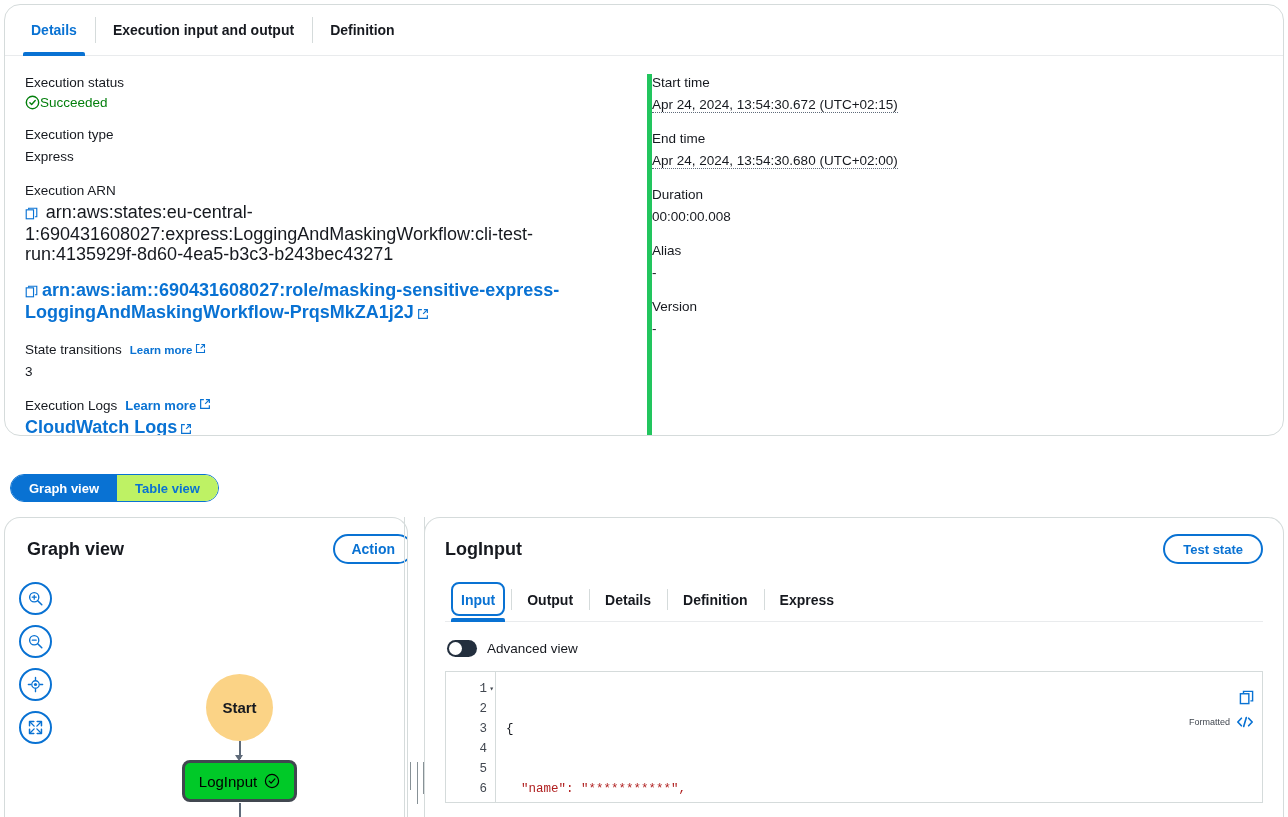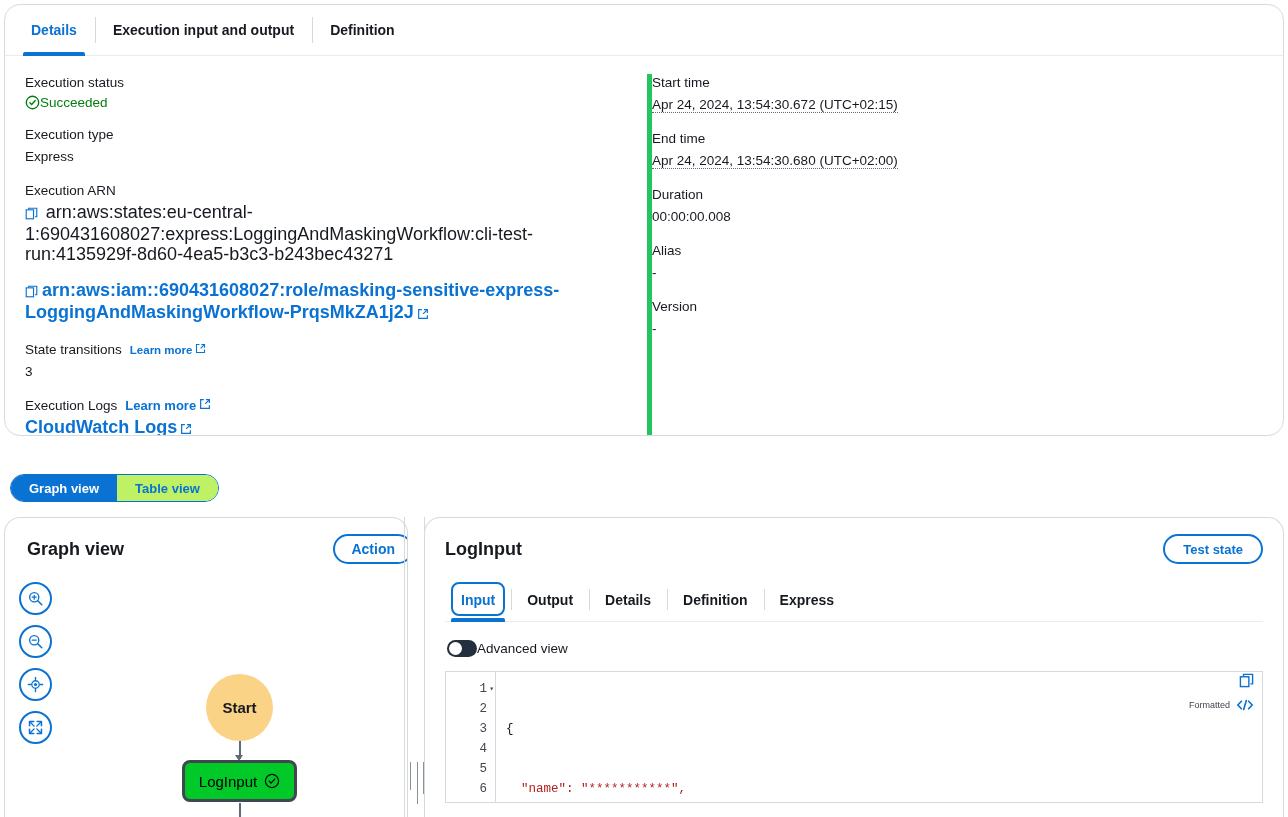--- a/index.html
+++ b/index.html
@@ -206,21 +206,21 @@
   .stab.active::after {
     content: ""; position: absolute; left: 6px; right: 6px; bottom: -1px;
     height: 4px; background: #0972d3; border-radius: 2px 2px 0 0;
   }
   .stab .focus-ring {
     position: absolute; left: 6px; right: 6px; top: 4px; bottom: 5px;
     border: 2px solid #0972d3; border-radius: 8px;
   }
 
   .toggle-row {
-    display: flex; align-items: center; 
+    display: flex; align-items: center; gap: 10px;
     margin: 18px 20px 0 22px;
   }
   .switch {
     width: 30px; height: 17px; border-radius: 9px;
     background: #232f3e; position: relative; cursor: pointer;
     flex: none;
   }
   .switch .knob {
     position: absolute; left: 2px; top: 2px;
     width: 13px; height: 13px; border-radius: 50%; background: #fff;
@@ -249,21 +249,21 @@
   .code {
     flex: 1; padding: 7px 0 0 10px;
     font-family: "Liberation Mono", monospace;
     font-size: 12.5px; line-height: 20px;
     white-space: pre;
     color: #16191f;
     overflow: hidden;
   }
   .code .str { color: #b02020; }
   .editor-tools {
-    position: absolute; right: 8px; top: 1px;
+    position: absolute; right: 8px; top: 18px;
     display: flex; flex-direction: column; align-items: flex-end; gap: 6px;
   }
   .fmt-row { display: flex; align-items: center; gap: 6px; }
   .fmt-label { font-size: 9px; color: #414750; }
 </style>
 </head>
 <body>
 
 <div class="page">
 

